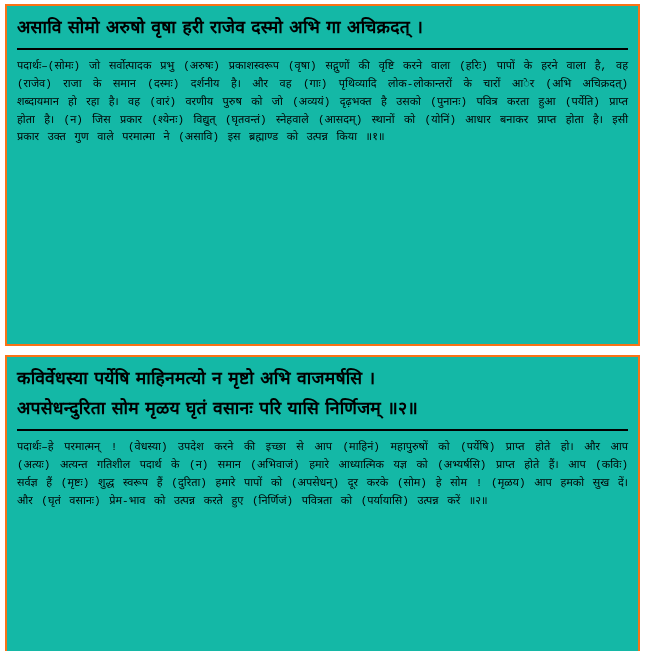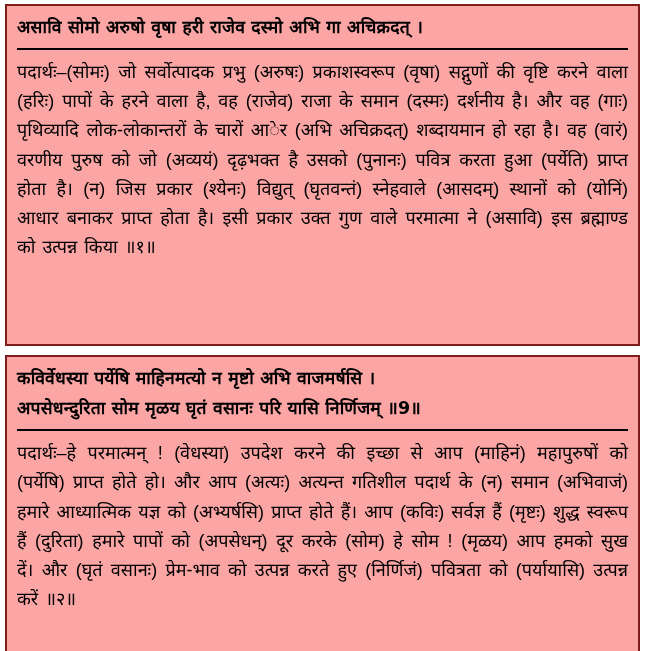--- a/index.html
+++ b/index.html
@@ -15,22 +15,22 @@
   }
   .page {
     width: 645px;
     height: 651px;
     position: relative;
     background: #ffffff;
     box-sizing: border-box;
     padding: 4px 5px;
   }
   .block {
-    border: 2px solid #7f1d1d;
-    background: #fca5a5;
+    border: 2px solid #f97316;
+    background: #14b8a6;
     box-sizing: border-box;
     padding: 8px 10px 10px 10px;
     overflow: hidden;
   }
   .block-1 {
     height: 342px;
     margin-bottom: 9px;
   }
   .block-2 {
     height: 312px;
@@ -45,22 +45,22 @@
     white-space: nowrap;
   }
   .mantra-line {
     margin-bottom: 3px;
   }
   .rule {
     border-top: 2px solid #000000;
     margin: 7px 0 8px 0;
   }
   .bhashya {
-    font-family: Liberation Sans, sans-serif;
-    font-size: 18px;
+    font-family: Liberation Mono, monospace;
+    font-size: 11px;
     line-height: 1.62;
     text-align: justify;
     text-justify: inter-word;
     color: #000000;
     word-spacing: 2px;
   }
   .bhashya p {
     margin: 0;
   }
 </style>
@@ -75,21 +75,21 @@
     </div>
     <div class="rule"></div>
     <div class="bhashya">
       <p>पदार्थः–(साेमः) जाे सर्वाेत्पादक प्रभु (अरुषः) प्रकाशस्वरूप (वृषा) सद्गुणाें की वृष्टि करने वाला (हरिः) पापाें के हरने वाला है, वह (राजेव) राजा के समान (दस्मः) दर्शनीय है। और वह (गाः) पृथिव्यादि लाेक-लाेकान्तराें के चाराें आेर (अभि अचिक्रदत्) शब्दायमान हाे रहा है। वह (वारं) वरणीय पुरुष काे जाे (अव्ययं) दृढ़भक्त है उसकाे (पुनानः) पवित्र करता हुआ (पर्येति) प्राप्त हाेता है। (न) जिस प्रकार (श्येनः) विद्युत् (घृतवन्तं) स्नेहवाले (आसदम्) स्थानाें काे (याेनिं) आधार बनाकर प्राप्त हाेता है। इसी प्रकार उक्त गुण वाले परमात्मा ने (असावि) इस ब्रह्माण्ड काे उत्पन्न किया ॥१॥</p>
     </div>
   </div>
 
   <div class="block block-2">
     <div class="mantra">
       <div class="mantra-line">कविर्वेधस्या पर्येषि माहिनमत्याे न मृष्टाे अभि वाजमर्षसि ।</div>
-      <div class="mantra-line">अपसेधन्दुरिता साेम मृळय घृतं वसानः परि यासि निर्णिजम् ॥9॥</div>
+      <div class="mantra-line">अपसेधन्दुरिता साेम मृळय घृतं वसानः परि यासि निर्णिजम् ॥२॥</div>
     </div>
     <div class="rule"></div>
     <div class="bhashya">
       <p>पदार्थः–हे परमात्मन् ! (वेधस्या) उपदेश करने की इच्छा से आप (माहिनं) महापुरुषाें काे (पर्येषि) प्राप्त हाेते हाे। और आप (अत्यः) अत्यन्त गतिशील पदार्थ के (न) समान (अभिवाजं) हमारे आध्यात्मिक यज्ञ काे (अभ्यर्षसि) प्राप्त हाेते हैं। आप (कविः) सर्वज्ञ हैं (मृष्टः) शुद्ध स्वरूप हैं (दुरिता) हमारे पापाें काे (अपसेधन्) दूर करके (साेम) हे साेम ! (मृळय) आप हमकाे सुख दें। और (घृतं वसानः) प्रेम-भाव काे उत्पन्न करते हुए (निर्णिजं) पवित्रता काे (पर्यायासि) उत्पन्न करें ॥२॥</p>
     </div>
   </div>
 
 </div>
 
 </body></html>

